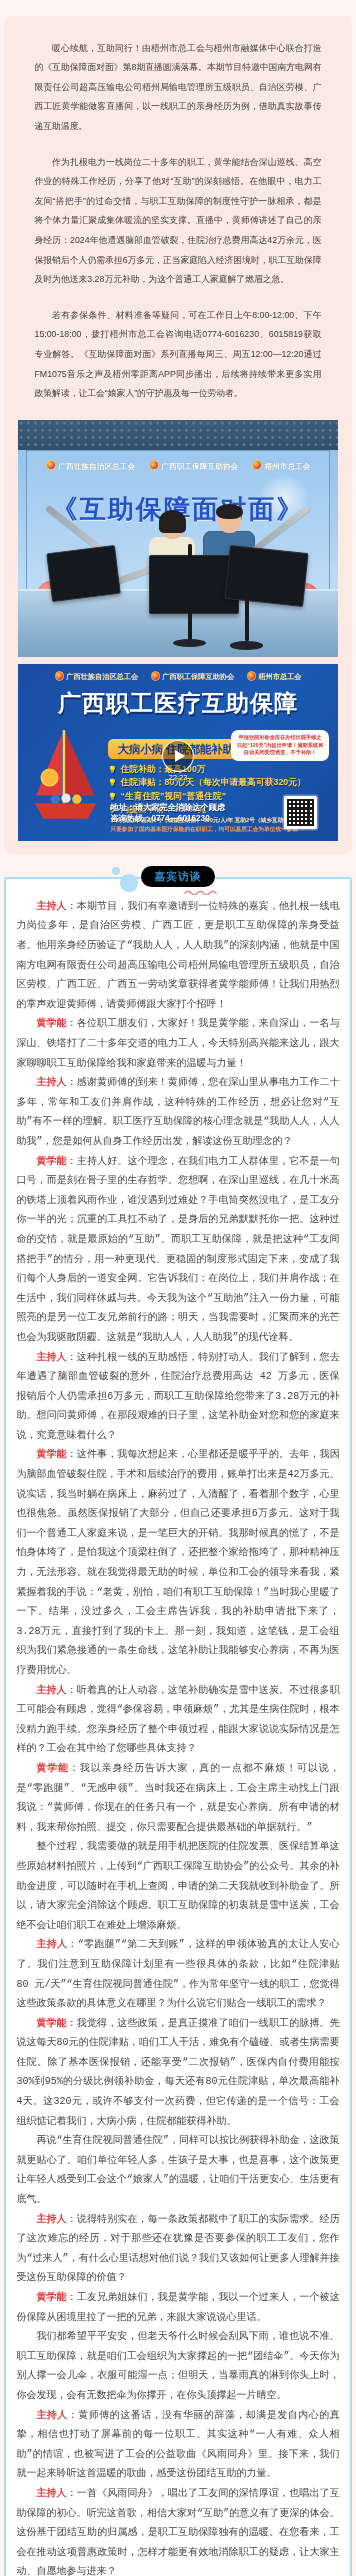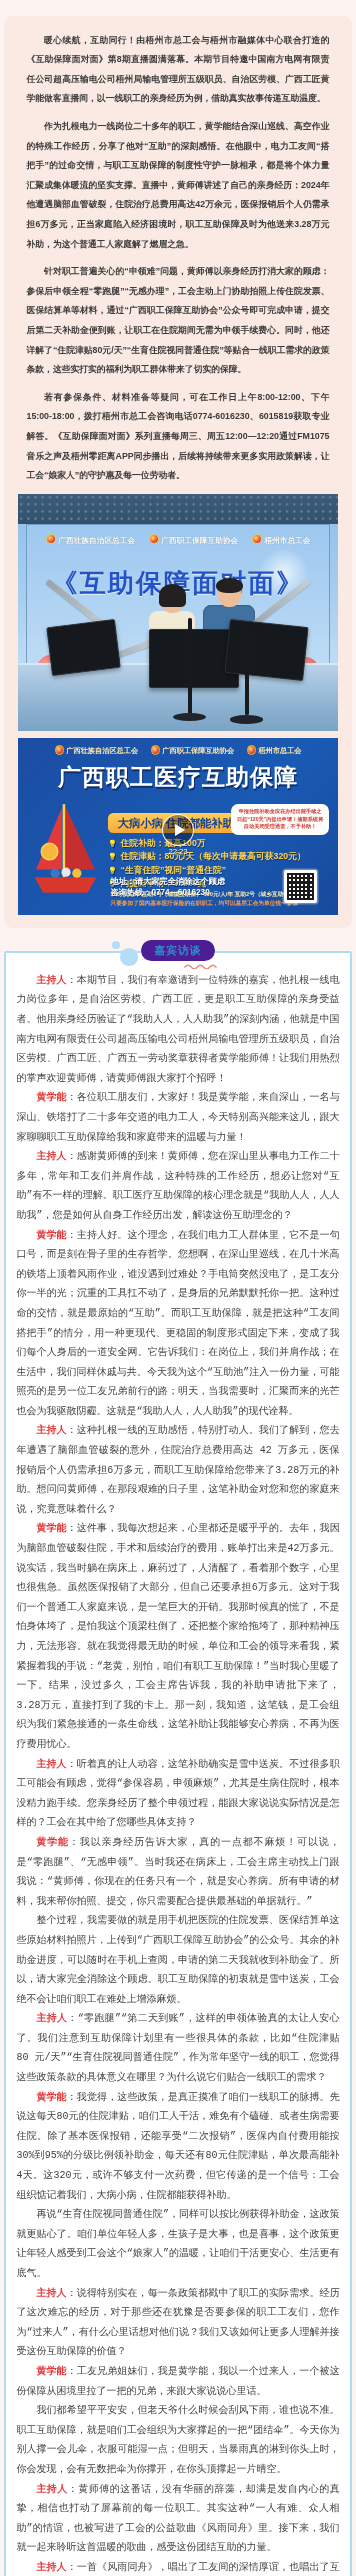--- a/index.html
+++ b/index.html
@@ -11,27 +11,26 @@
     -webkit-font-smoothing:antialiased;
   }
   
   .article-card{
     margin:15.5px 4.1px 0 4.1px;
     background:#fbe9e3;
     border-radius:8.2px;
     padding:7.2px 14.4px 13.4px 14.4px;
   }
   .a-para{
-    margin:8px;
+    margin:16px;
     font-size:8.8px;
     line-height:19.6px;
     text-align:justify;
     text-indent:2em;
     color:#3c3c3c;
-    font-weight:bold;
   }
   
   .photo{
     height:237px;
     margin:6.2px 0 5.2px 0;
     position:relative;
     overflow:hidden;
     background:linear-gradient(180deg,#8fbde9 0%,#a9cff0 45%,#bedbf3 70%,#9cc0dd 100%);
   }
   .photo .ceiling{
@@ -141,21 +140,21 @@
     font-size:7.7px;color:#fff;text-shadow:0 0.5px 1px #0008;text-align:center;
   }
   
   .interview-wrap{position:relative;margin-top:23px;}
   .badge-row{
     position:absolute;top:-11.3px;left:0;right:0;height:29px;z-index:3;
     display:flex;justify-content:center;align-items:flex-start;pointer-events:none;
   }
   .badge-cluster{position:relative;}
   .badge-pill{
-    display:inline-block;background:#4c1d95;color:#2e8fd0;font-weight:900;
+    display:inline-block;background:#000000;color:#2e8fd0;font-weight:900;
     font-size:10.8px;letter-spacing:1px;padding:3.6px 13.4px;border-radius:11.3px;
   }
   .bub{position:absolute;border-radius:50%;background:#b4ddf6;}
   .bub.b1{width:17.5px;height:17.5px;left:-20.6px;top:8.2px;}
   .bub.b2{width:8.2px;height:8.2px;left:-29px;top:1px;}
   .squiggle{position:absolute;left:58%;top:23px;}
   .interview-box{
     margin:0 4.1px;background:#ffffff;
     border:2.6px solid #aedcf2;border-radius:2.1px;
     padding:17.5px 10.3px 17.5px 10.3px;
@@ -171,21 +170,20 @@
 <body>
 
 <div class="article-card">
 
   <div>
 
       <p class="a-para">暖心续航，互助同行！由梧州市总工会与梧州市融媒体中心联合打造的《互助保障面对面》第8期直播圆满落幕。本期节目特邀中国南方电网有限责任公司超高压输电公司梧州局输电管理所五级职员、自治区劳模、广西工匠黄学能做客直播间，以一线职工的亲身经历为例，借助真实故事传递互助温度。</p>
 
       <p class="a-para">作为扎根电力一线岗位二十多年的职工，黄学能结合深山巡线、高空作业的特殊工作经历，分享了他对“互助”的深刻感悟。在他眼中，电力工友间“搭把手”的过命交情，与职工互助保障的制度性守护一脉相承，都是将个体力量汇聚成集体暖流的坚实支撑。直播中，黄师傅讲述了自己的亲身经历：2024年他遭遇脑部血管破裂，住院治疗总费用高达42万余元，医保报销后个人仍需承担6万多元，正当家庭陷入经济困境时，职工互助保障及时为他送来3.28万元补助，为这个普通工人家庭解了燃眉之急。</p>
 
-      <p class="a-para">针对职工普遍关心的“申领难”问题，黄师傅以亲身经历打消大家的顾虑：参保后申领全程“零跑腿”“无感办理”，工会主动上门协助拍照上传住院发票、医保结算单等材料，通过“广西职工保障互助协会”公众号即可完成申请，提交后第二天补助金便到账，让职工在住院期间无需为申领手续费心。同时，他还详解了“住院津贴80元/天”“生育住院视同普通住院”等贴合一线职工需求的政策条款，这些实打实的福利为职工群体带来了切实的保障。</p>
 
 
       <p class="a-para">若有参保条件、材料准备等疑问，可在工作日上午8:00-12:00、下午15:00-18:00，拨打梧州市总工会咨询电话0774-6016230、6015819获取专业解答。《互助保障面对面》系列直播每周三、周五12:00—12:20通过FM1075音乐之声及梧州零距离APP同步播出，后续将持续带来更多实用政策解读，让工会“娘家人”的守护惠及每一位劳动者。</p>
     </div>
 
   <div class="photo">
     <div class="ceiling"></div>
     <div class="screen">
       <div class="logo-row">
 

